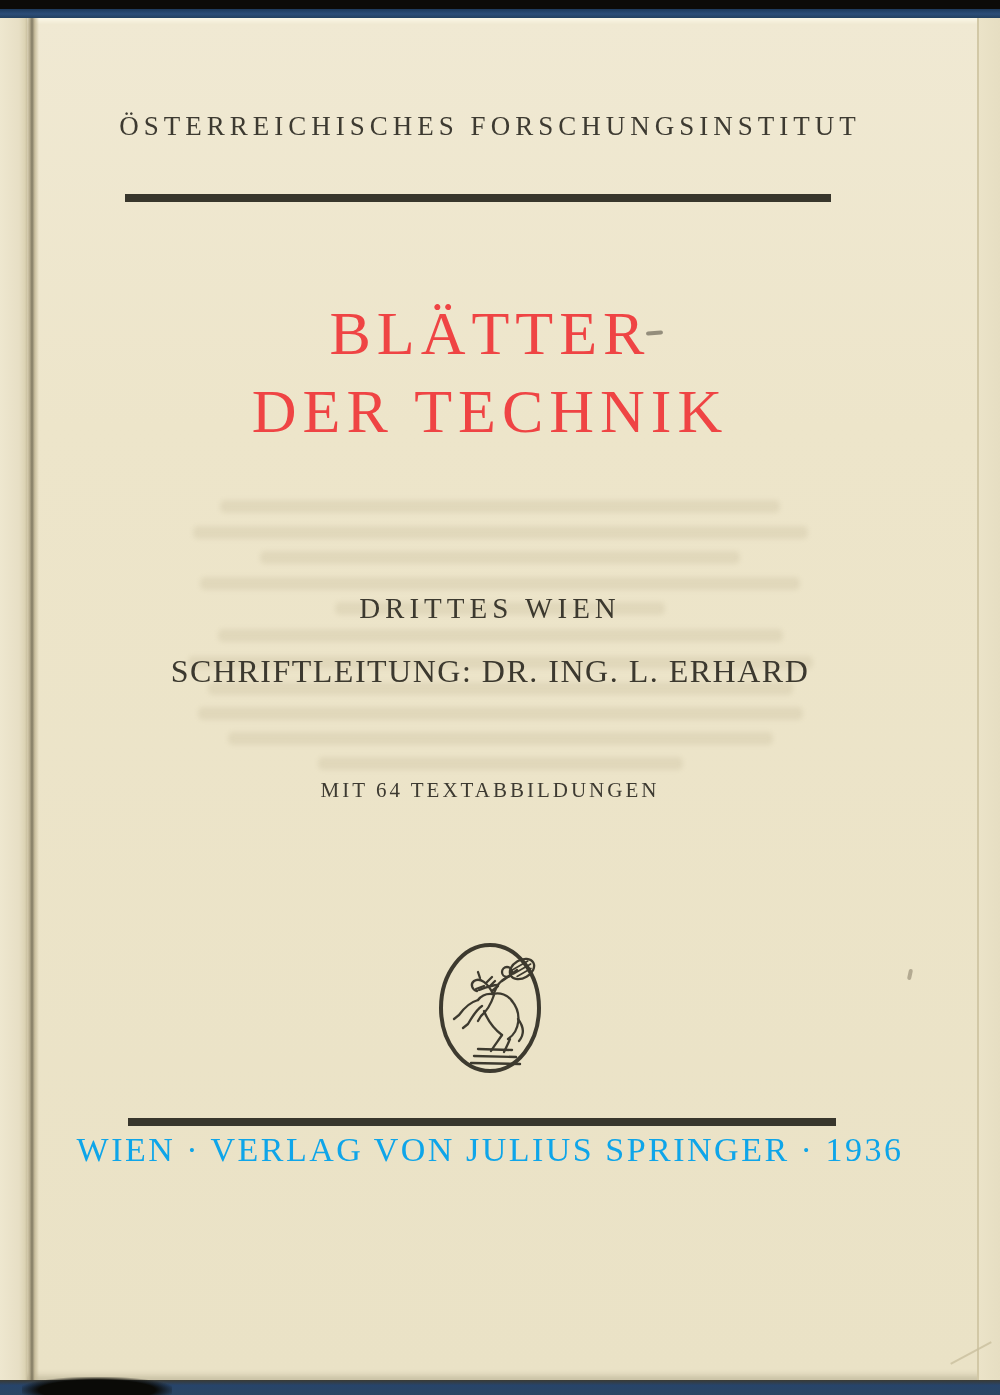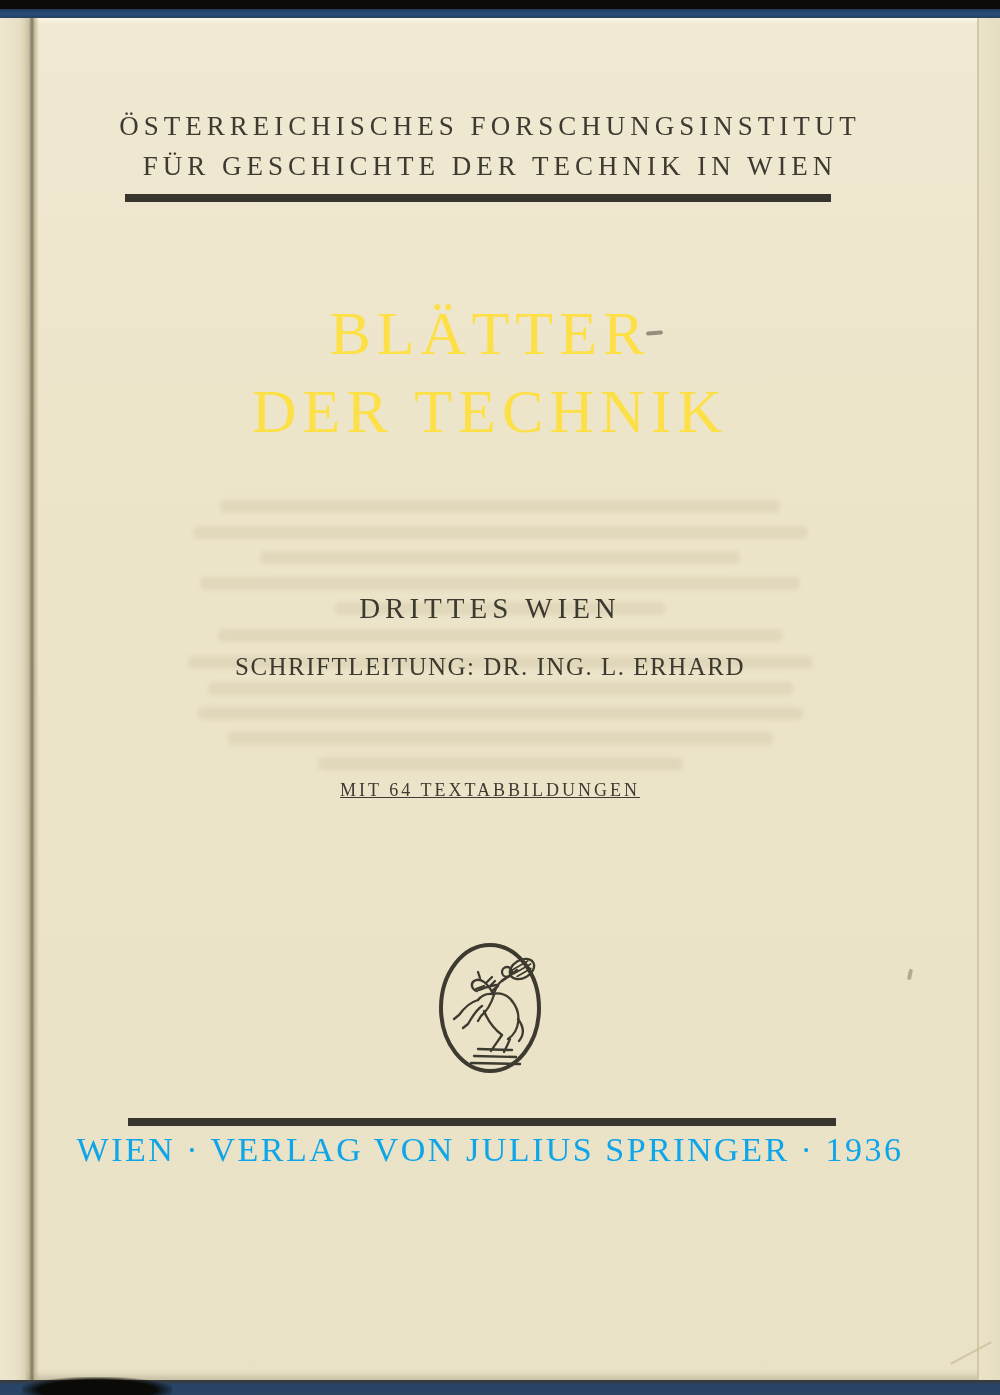--- a/index.html
+++ b/index.html
@@ -29,25 +29,25 @@
       transform:rotate(-28deg);opacity:.8;}
   
   .content{position:absolute;top:0;left:30px;width:920px;height:1394px;text-align:center;
       color:#3b382f;}
   .institute{position:absolute;top:106px;left:0;width:100%;font-size:27px;line-height:40px;
       letter-spacing:5px;color:#3d3a31;}
   .rule{position:absolute;height:8px;background:#38362c;}
   .rule-header{top:194px;left:95px;width:706px;}
   .rule-imprint{top:1118px;left:98px;width:708px;}
   .journal-title{position:absolute;top:294px;left:0;width:100%;font-size:62px;line-height:78px;
-      letter-spacing:6px;color:#fde047;}
+      letter-spacing:6px;color:#ef4444;}
   .issue{position:absolute;top:592px;left:0;width:100%;font-size:29px;letter-spacing:5px;color:#3c392f;}
-  .editor{position:absolute;top:653px;left:0;width:100%;font-size:25px;letter-spacing:1.5px;color:#3c392f;}
-  .illus{position:absolute;top:777px;left:0;width:100%;font-size:18px;line-height:27px;
-      letter-spacing:3px;color:#3d3a31;text-decoration:underline;}
+  .editor{position:absolute;top:653px;left:0;width:100%;font-size:32px;letter-spacing:1.5px;color:#3c392f;}
+  .illus{position:absolute;top:777px;left:0;width:100%;font-size:21px;line-height:27px;
+      letter-spacing:3px;color:#3d3a31;}
   .imprint{position:absolute;top:1131px;left:0;width:100%;font-size:34px;letter-spacing:2.5px;color:#0ea5e9;}
   .logo-wrap{position:absolute;top:938px;left:0;width:100%;height:142px;}
   .logo-wrap svg{display:inline-block;}
   
   .ghost{position:absolute;top:0;left:0;width:100%;height:100%;pointer-events:none;}
   .ghost i{position:absolute;left:0;right:0;margin:0 auto;height:13px;border-radius:5px;
       background:#94855e;opacity:.13;filter:blur(2.5px);}
   .artifact-dash{position:absolute;top:331px;left:616px;width:17px;height:4px;background:#4a463a;
       opacity:.55;transform:rotate(-5deg);border-radius:2px;}
   .speck{position:absolute;top:969px;left:908px;width:4px;height:11px;background:#6e6450;
@@ -82,21 +82,20 @@
     <i style="top:682px;width:585px"></i>
     <i style="top:707px;width:605px"></i>
     <i style="top:732px;width:545px"></i>
     <i style="top:757px;width:365px"></i>
   </div>
 
   <div class="content">
 
     <div class="institute">
       <div>ÖSTERREICHISCHES FORSCHUNGSINSTITUT</div>
-      <div>FÜR GESCHICHTE DER TECHNIK IN WIEN</div>
     </div>
 
     <div class="rule rule-header"></div>
 
     <div class="journal-title">
       <div>BLÄTTER</div>
       <div>DER TECHNIK</div>
     </div>
     <div class="artifact-dash"></div>
 

